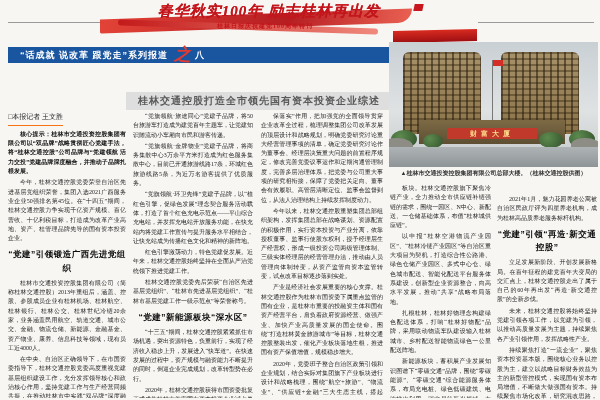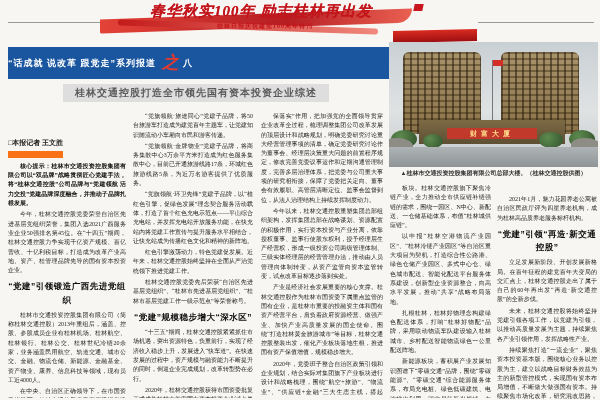--- a/index.html
+++ b/index.html
@@ -10,39 +10,39 @@
   .rule{position:absolute;height:1px;background:#9a9a9a;top:22px;}
   #rule-left{left:8px;width:96px;}
   #rule-right{left:478px;width:116px;}
   .ribbon{position:absolute;background:linear-gradient(100deg,#e23a2e,#b31217 60%,#e9594a);}
   #ribbon-main{left:100px;top:14px;width:312px;height:14px;transform:skewY(-2deg);
                border-radius:0 0 40px 4px;opacity:.95;}
   #ribbon-tail{left:118px;top:24px;width:260px;height:6px;transform:skewY(2deg);
                background:linear-gradient(90deg,#c31b1b,#f0897d);border-radius:4px;}
   #ribbon-logo{left:393px;top:30px;width:84px;height:12px;transform:skewY(-1.5deg);
                background:linear-gradient(180deg,#d92b20,#9e0f12);}
-  #slogan{position:absolute;left:150px;top:2px;width:230px;text-align:left;
+  #slogan{position:absolute;left:150px;top:2px;width:230px;text-align:right;
           color:#c3161c;font-weight:bold;font-style:italic;font-size:15px;
           letter-spacing:1px;white-space:nowrap;text-shadow:0 0 0 #c3161c;}
   #masthead-subtitle{position:absolute;left:150px;top:22px;width:230px;text-align:center;
           color:#c3161c;font-size:6px;font-weight:bold;letter-spacing:1px;}
   #logo-100{position:absolute;left:416px;top:0px;color:#c8161e;font-weight:900;
           font-style:italic;font-size:26px;font-family:"Liberation Sans",sans-serif;
           letter-spacing:-2px;line-height:30px;}
   #logo-flag{position:absolute;left:414px;top:4px;width:9px;height:7px;background:#c8161e;
           transform:skewX(-12deg);}
   
-  #series-banner{position:absolute;left:8px;top:47px;width:382px;height:32px;background:#1a56a0;
+  #series-banner{position:absolute;left:8px;top:47px;width:382px;height:16px;background:#1a56a0;
           color:#fff;font-family:"Liberation Sans",sans-serif;font-size:9px;font-weight:bold;
-          display:flex;align-items:center;padding-left:0;box-sizing:border-box;letter-spacing:1px;}
+          display:flex;align-items:center;padding-left:12px;box-sizing:border-box;letter-spacing:1px;}
   #series-banner .zhi{color:#e23a2e;font-family:"Liberation Serif",serif;font-style:italic;
           font-size:17px;font-weight:900;margin:0 3px 0 6px;line-height:10px;}
   #headline{position:absolute;left:0;top:64px;width:392px;text-align:center;color:#0d0d0d;
           font-family:"Liberation Sans",sans-serif;font-size:24px;font-weight:900;letter-spacing:1px;}
-  #subheadline-wrap{position:absolute;left:0;top:82px;width:392px;text-align:center;}
+  #subheadline-wrap{position:absolute;left:0;top:90px;width:392px;text-align:right;}
   #subheadline{display:inline-block;background:#dedede;color:#5a5a5a;font-weight:bold;
           font-size:10px;padding:2px 12px;letter-spacing:1px;}
   
   #photo{position:absolute;left:389px;top:42px;width:209px;height:125px;overflow:hidden;
          background:linear-gradient(180deg,#c9d0d4 0%,#dfe2e3 55%,#c6c9cb 100%);}
   .tower{position:absolute;top:10px;width:78px;height:82px;border-radius:6px 6px 0 0;
          background:
            repeating-linear-gradient(90deg,rgba(40,30,15,.55) 0 2px,transparent 2px 7px),
            repeating-linear-gradient(180deg,rgba(60,45,20,.45) 0 2px,transparent 2px 6px),
            linear-gradient(180deg,#a8926a,#8a7248);}
@@ -61,22 +61,22 @@
   .rock{position:absolute;border-radius:45% 55% 50% 50%;background:#8d8d85;}
   #photo-caption{position:absolute;left:389px;top:169px;width:209px;text-align:center;
         font-size:6px;font-weight:bold;color:#333;}
   
   .col{position:absolute;overflow:hidden;text-align:justify;font-size:6px;line-height:1.55;}
   #col-0{left:8px;  top:112px;width:118px;height:286px;}
   #col-1{left:133px;top:112px;width:120px;height:286px;}
   #col-2{left:261px;top:112px;width:122px;height:286px;}
   #col-3{left:390px;top:184px;width:101px;height:214px;}
   #col-4{left:497px;top:195px;width:100px;height:214px;}
-  .blk-byline{font-size:7px;font-weight:bold;border-bottom:7px solid #f97316;
-        display:inline-block;padding-bottom:2px;margin-bottom:4px;margin-top:26px;}
+  .blk-byline{font-size:7px;font-weight:normal;border-bottom:1px solid #f97316;
+        display:inline-block;padding-bottom:2px;margin-bottom:4px;}
   .blk-lead{font-weight:bold;text-indent:2em;margin:0 0 2px 0;color:#111;}
   .blk-p{text-indent:2em;margin:0 0 2px 0;}
   .blk-h{font-family:"Liberation Sans",sans-serif;font-size:8.5px;font-weight:900;
         text-align:center;text-indent:0;margin:5px 0 4px 0;color:#0d0d0d;letter-spacing:0.5px;}
 </style>
 </head>
 <body>
 
 <div id="page">
 
@@ -118,21 +118,21 @@
   </div>
   <div id="photo-caption">▲桂林市交通投资控股集团有限公司总部大楼。（桂林交通控股供图）</div>
 
   <div class="col" id="col-0"><div class="blk-byline">□本报记者  王文胜</div><div class="blk-lead">核心提示：桂林市交通投资控股集团有限公司以“双品牌”战略贯彻匠心党建手法，将“桂林交通控股”公司品牌与“党建领航 活力交投”党建品牌深度融合，并推动子品牌扎根发展。</div><div class="blk-p">今年，桂林交通控股党委荣登自治区先进基层党组织荣誉，集团入选2021广西服务业企业50强排名第45位。在“十四五”期间，桂林交通控股力争实现千亿资产规模、百亿营收、十亿利税目标，打造成为改革产业高地、资产、桂管理品牌先导的国有资本投资企业。</div><div class="blk-h">“党建”引领锻造广西先进党组织</div><div class="blk-p">桂林市交通投资控股集团有限公司（简称桂林交通控股）2013年重组后，涵盖、控股、参股成员企业有桂林机场、桂林航空、桂林银行、桂林公交、桂林世纪冷链20余家，业务涵盖民用航空、轨道交通、城市公交、金融、物流仓储、新能源、金融基金、资产物业、康养、信息科技等领域，现有员工近4000人。</div><div class="blk-p">在中央、自治区正确领导下，在市国资委指导下，桂林交通控股党委高度重视党建基层组织建设工作，充分发挥领导核心和政治核心作用，坚持党建工作与生产经营同频共振，在推动桂林市中实践“双品牌”深度融合，坚持主动作为，在国企改革的责任中彰显国企担当。</div></div>
   <div class="col" id="col-1">
       <div class="blk-p">“党旗领航·旅途同心”党建子品牌，将50台旅游车打造成为建党百年主题车，让党建知识随流动小车厢向市民和游客传递。</div>
       <div class="blk-p">“党旗领航·金牌物业”党建子品牌，将商务集散中心3万余平方米打造成为红色服务集散中心，目前已开通旅游线路17条，环城红色旅游线路5条，为近万名游客提供了优质服务。</div>
       <div class="blk-p">“党旗领航·环卫先锋”党建子品牌，以“植红色引擎，促绿色发展”理念契合服务活动载体，打造了首个红色充电示范点——平山综合充电站，并发挥充电站开放服务功能，在快充站内将党建工作宣传与提升服务水平相结合，让快充站成为传播红色文化和精神的新阵地。</div>
       <div class="blk-p">红色引擎激荡动力，特色党建促发展。近年来，桂林交通控股始终坚持在全面从严治党统领下推进党建工作。</div>
       <div class="blk-p">桂林交通控股党委先后荣获“自治区先进基层党组织”、“桂林市先进基层党组织”、“桂林市基层党建工作一级示范点”等荣誉称号。</div>
-      <div class="blk-h">“党建”规模稳步增大“深水区”</div>
+      <div class="blk-h">“党建”新能源板块“深水区”</div>
       <div class="blk-p">“十三五”期间，桂林交通控股紧紧抓住市场机遇，突出资源特色，负重前行，实现了经济收入稳步上升，发展进入“快车道”。在快速发展的过程中，资产规模与融资能力不断提升的同时，倒逼企业完成规划，改革转型势在必行。</div>
       <div class="blk-p">2020年，桂林交通控股获得市国资委批复正式成为桂林市首家国有资本投资企业试点单位。为做实改革试点工作，按照国企改革政策指引，以集团党委制定的“行动路线图”为改革抓手，理顺公司治理股权，完善现代企业制度，深化人事混改改革，推行职业经理人聘用，实施人才市场化、市场化薪酬……一系列改革措施稳步推进，并已在2020年形成了资本投资试点改革雏形。</div>
     </div>
   <div class="col" id="col-2">
       <div class="blk-p">保落实”作用，把加强党的全面领导贯穿企业改革全过程，梳理调整集团公司改革发展的顶层设计和战略规划，明确党委研究讨论重大经营管理事项的清单，确定党委研究讨论作为董事会、经理层决策重大问题的前置程序规定，修改完善党委议事运作和定期沟通管理制度，完善多层治理体系，把党委与公司重大事项的研究相衔接，保障了党委把关定向、董事会有效履职、高管层清晰定位、监事会监督到位，从法人治理结构上持续发挥制度动力。</div>
       <div class="blk-p">今年以来，桂林交通控股重塑集团总部组织架构，发挥集团总部在战略谋划、资源配置的积极作用，实行资本投资与产业分离，依靠授权董事、监事行使股东权利，授予经理层生产经营权，形成一级投资公司两级管理体制、三级实体经理层的经营管理办法，推动由人员管理向体制转变，从资产监管向资本监管转变，试点改革目标逐步落到实处。</div>
       <div class="blk-p">产业是经济社会发展重要的核心支撑。桂林交通控股作为桂林市国资委下属重点监管的国有企业，是桂林市重要的投融资主体和国有资产经营平台，肩负着政府资源经营、做强产业、加快产业高质量发展的国企使命。围绕“打造桂林黄金旅游城市”等目标，桂林交通控股整装出发，催化产业板块落地生根，推进国有资产保值增值，规模稳步增大。</div>
       <div class="blk-p">2020年，党委班子整合自治区政策引领和企业规划，结合实际对集团旗下产业板块进行设计和战略梳理，围绕“航空+旅游”、“物流业”、“供应链+金融”三大生态主线，搭起了“3+N”产业布局。</div>
     </div>
   <div class="col" id="col-3">

